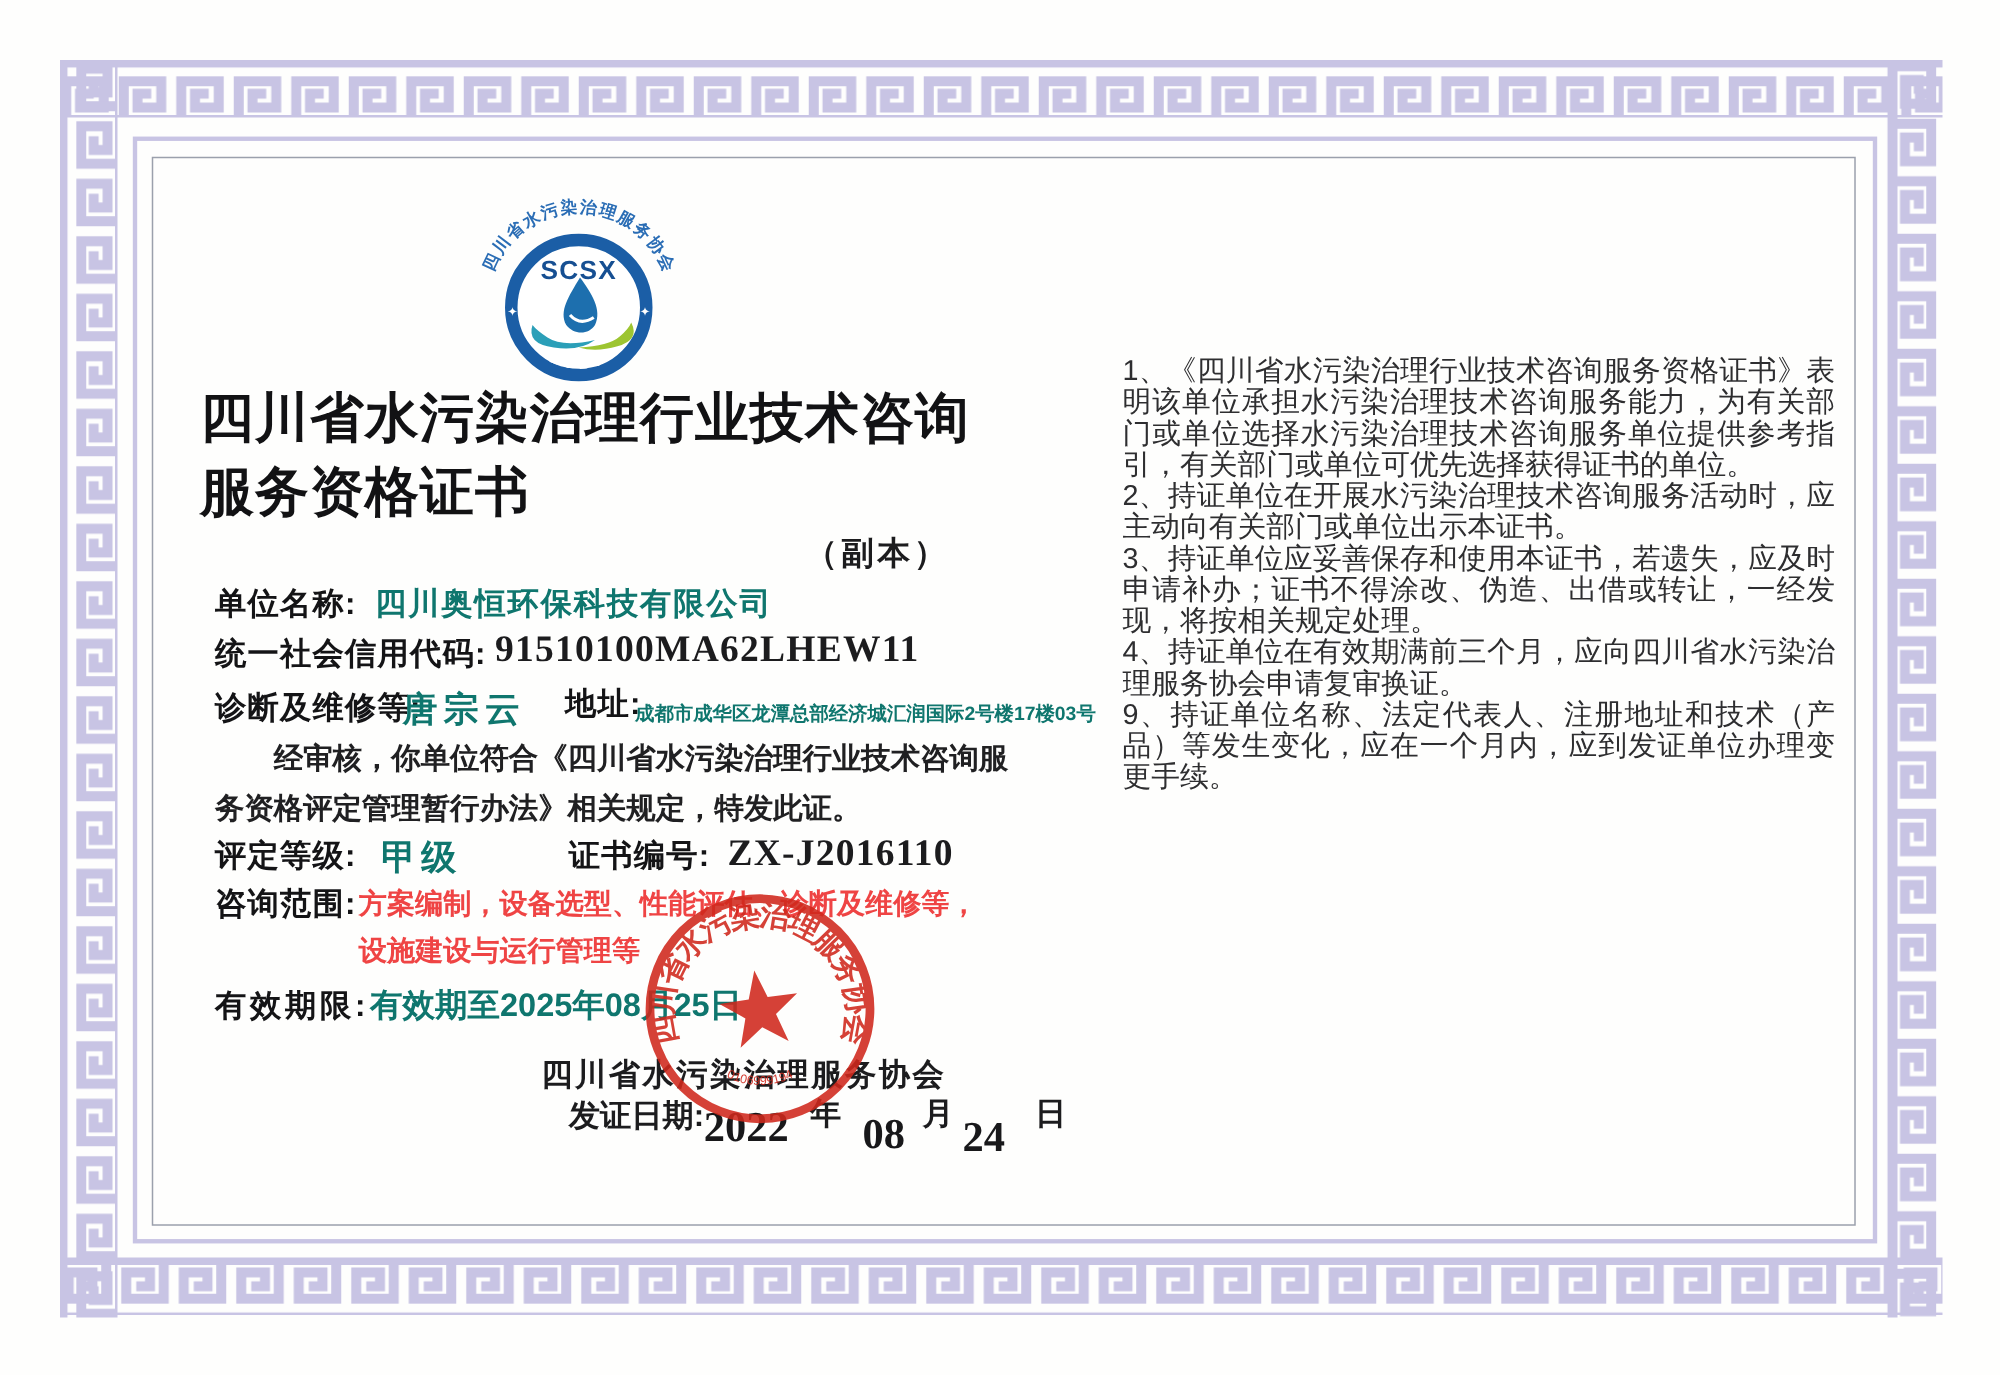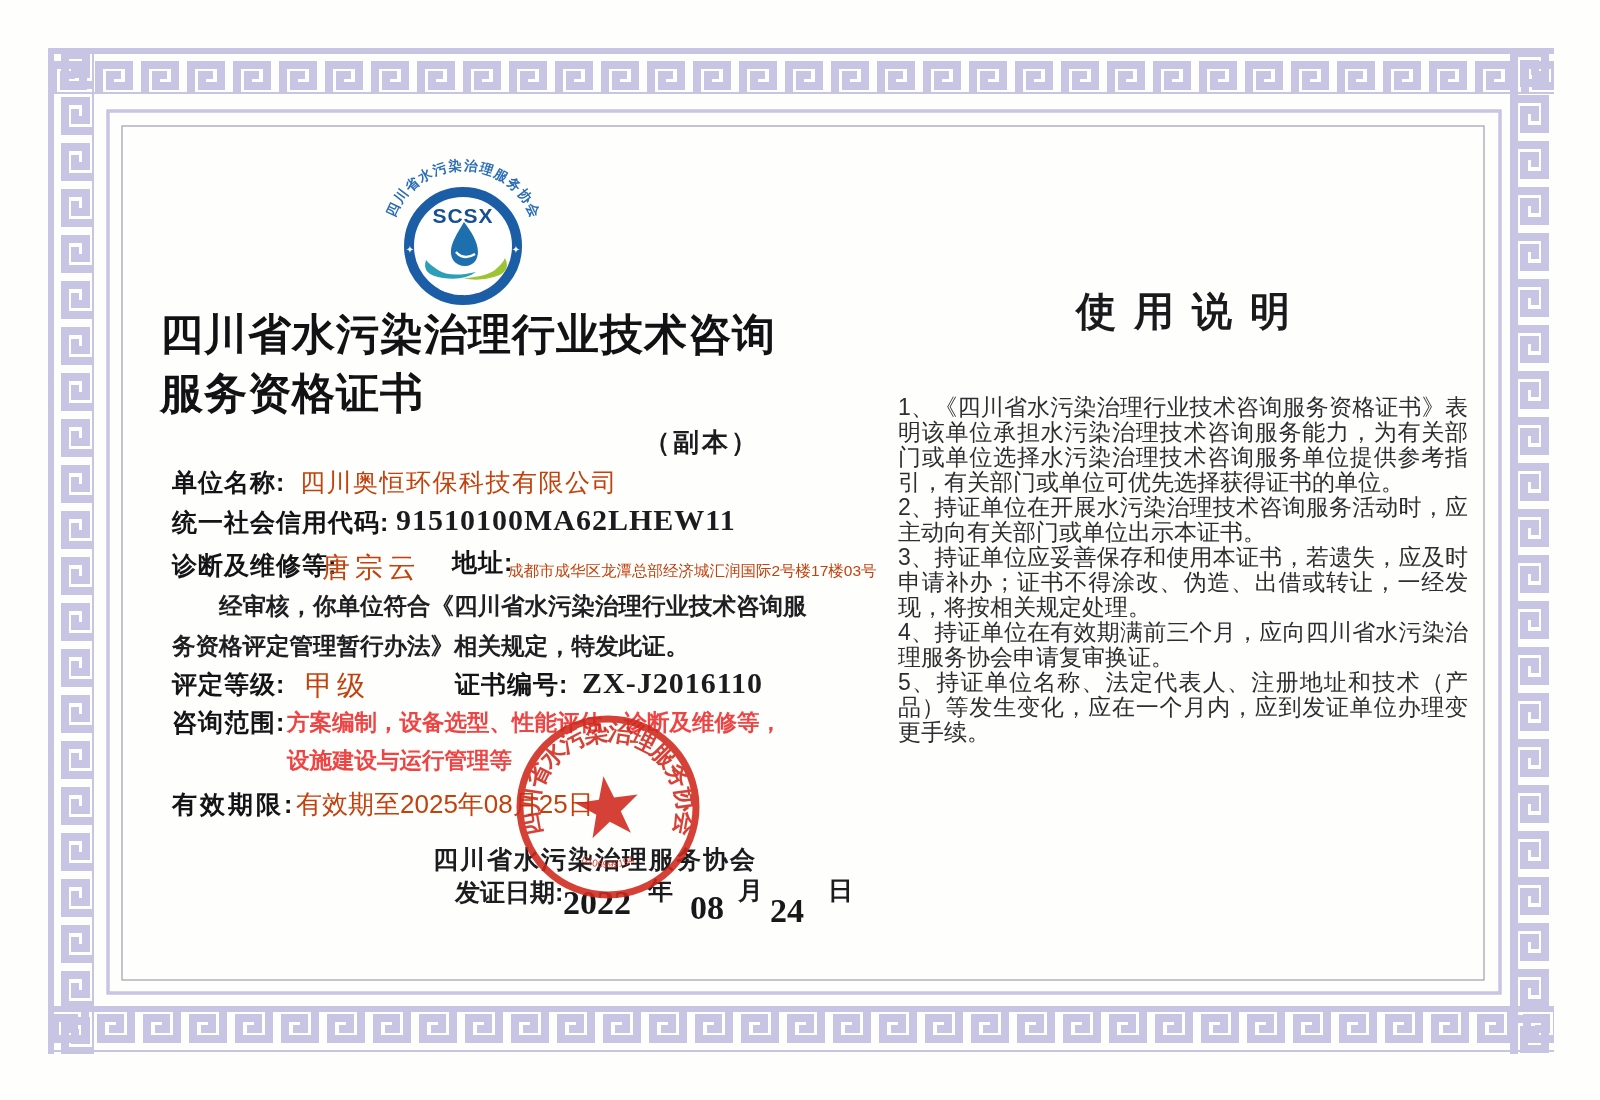--- a/index.html
+++ b/index.html
@@ -11,21 +11,21 @@
   .abs{position:absolute;white-space:nowrap;}
   svg{display:block;}
   
   .title-line{
     left:160px;width:600px;text-align:left;
     font-family:"Liberation Serif","DejaVu Serif",serif;
     font-weight:900;font-size:43px;letter-spacing:1px;color:#121214;
   }
   .copy-label{left:160px;width:600px;text-align:right;font-size:26px;font-weight:700;letter-spacing:3px;}
   .f-label{font-size:25px;font-weight:800;letter-spacing:1px;color:#141416;}
-  .f-value{font-size:25px;font-weight:400;color:#c2410c;}
+  .f-value{font-size:25px;font-weight:700;color:#0f766e;}
   .serif-code{font-family:"Liberation Serif","DejaVu Serif",serif;font-weight:700;font-size:30px;letter-spacing:1px;}
   .approval{font-size:23.5px;font-weight:600;color:#202022;}
   .scope-val{font-size:22.5px;font-weight:600;color:#ef4444;}
   .issuer-line{font-size:25px;font-weight:800;letter-spacing:2px;}
   .date-unit{font-size:25px;font-weight:800;}
   .date-num{font-family:"Liberation Serif","DejaVu Serif",serif;font-size:34px;font-weight:700;color:#18181a;}
   
   .instr{position:absolute;left:898px;top:284px;width:570px;}
   .instr-title{
     text-align:center;font-family:"Liberation Serif","DejaVu Serif",serif;
@@ -144,21 +144,20 @@
         <textPath href="#stampTopArc" startOffset="50%" text-anchor="middle" textLength="268" lengthAdjust="spacing">四川省水污染治理服务协会</textPath>
       </text>
       <polygon fill="#d0281c" transform="rotate(-8 96 97)" points="96,64 103.64,86.48 127.38,86.8 108.36,101.02 115.4,123.7 96,110 76.6,123.7 83.64,101.02 64.62,86.8 88.36,86.48"></polygon>
       <text font-size="10" fill="#d0281c">
         <textPath href="#stampBottomArc" startOffset="50%" text-anchor="middle">0106999194</textPath>
       </text>
     </g>
   </svg>
 
   <div class="instr">
-    <h2 class="instr-title">使用说明</h2>
     <p>1、《四川省水污染治理行业技术咨询服务资格证书》表明该单位承担水污染治理技术咨询服务能力，为有关部门或单位选择水污染治理技术咨询服务单位提供参考指引，有关部门或单位可优先选择获得证书的单位。</p>
     <p>2、持证单位在开展水污染治理技术咨询服务活动时，应主动向有关部门或单位出示本证书。</p>
     <p>3、持证单位应妥善保存和使用本证书，若遗失，应及时申请补办；证书不得涂改、伪造、出借或转让，一经发现，将按相关规定处理。</p>
     <p>4、持证单位在有效期满前三个月，应向四川省水污染治理服务协会申请复审换证。</p>
-    <p>5、持证单位名称、法定代表人、注册地址和技术（产品）等发生变化，应在一个月内，应到发证单位办理变更手续。</p>
+    <p>9、持证单位名称、法定代表人、注册地址和技术（产品）等发生变化，应在一个月内，应到发证单位办理变更手续。</p>
   </div>
 
 </div>
 
 </body></html>

